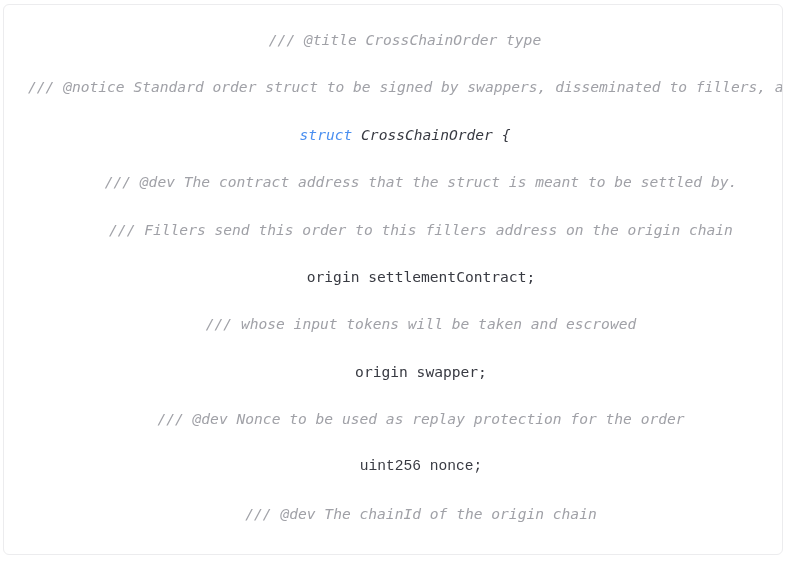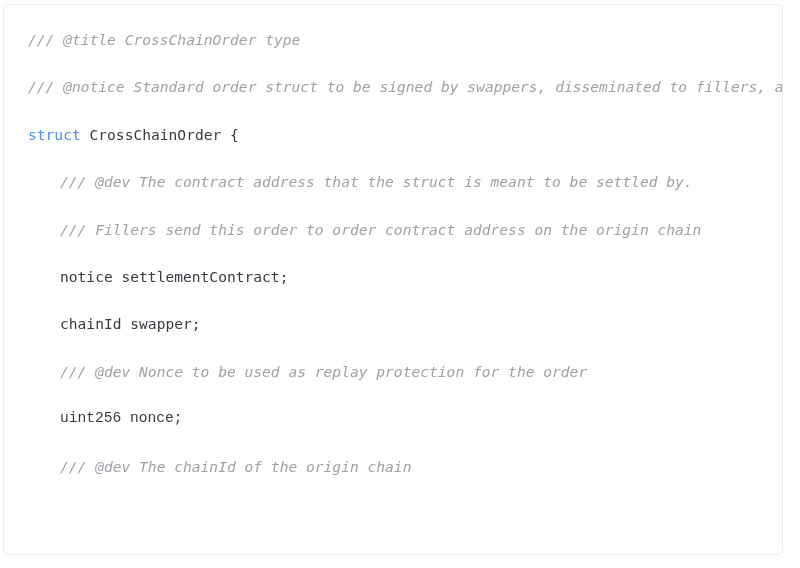--- a/index.html
+++ b/index.html
@@ -28,20 +28,21 @@
     overflow: hidden;
   }
 
   .code-scroll {
     position: absolute;
     left: 0;
     top: 0;
     right: 0;
     bottom: 0;
     overflow: hidden;
+    text-align: center;
   }
 
   .code-block {
     display: block;
     margin: 0;
     padding: 23px 0 0 0;
     font-family: "DejaVu Sans Mono", "Liberation Mono", monospace;
     font-size: 14.6px;
     line-height: 23.7px;
     white-space: pre;
@@ -68,25 +69,26 @@
     color: #383a42;
   }
 </style>
 </head>
 <body>
 
 <div class="code-card">
   <div class="code-scroll">
     <pre class="code-block"><code id="code-root"><span class="line" style="padding-left: 24px;"><span class="tok-comment">/// @title CrossChainOrder type</span></span>
 <span class="line" style="padding-left: 24px;"><span class="tok-comment">/// @notice Standard order struct to be signed by swappers, disseminated to fillers, and</span></span>
-<span class="line" style="padding-left: 24px;"><span class="tok-keyword">struct</span><span class="tok-plain"> CrossChainOrder {</span></span>
+<span class="line" style="padding-left: 24px; font-style: italic;"><span class="tok-keyword">struct</span><span class="tok-plain"> CrossChainOrder {</span></span>
 <span class="line" style="padding-left: 56px;"><span class="tok-comment">/// @dev The contract address that the struct is meant to be settled by.</span></span>
-<span class="line" style="padding-left: 56px;"><span class="tok-comment">/// Fillers send this order to order contract address on the origin chain</span></span>
-<span class="line" style="padding-left: 56px;"><span class="tok-plain">notice settlementContract;</span></span>
-<span class="line" style="padding-left: 56px;"><span class="tok-plain">chainId swapper;</span></span>
+<span class="line" style="padding-left: 56px;"><span class="tok-comment">/// Fillers send this order to this fillers address on the origin chain</span></span>
+<span class="line" style="padding-left: 56px;"><span class="tok-plain">origin settlementContract;</span></span>
+<span class="line" style="padding-left: 56px;"><span class="tok-comment">/// whose input tokens will be taken and escrowed</span></span>
+<span class="line" style="padding-left: 56px;"><span class="tok-plain">origin swapper;</span></span>
 <span class="line" style="padding-left: 56px;"><span class="tok-comment">/// @dev Nonce to be used as replay protection for the order</span></span>
 <span class="line" style="padding-left: 56px; font-family: Liberation Mono, monospace;"><span class="tok-plain">uint256 nonce;</span></span>
 <span class="line" style="padding-left: 56px;"><span class="tok-comment">/// @dev The chainId of the origin chain</span></span>
 
 
 
 
 
 
 

